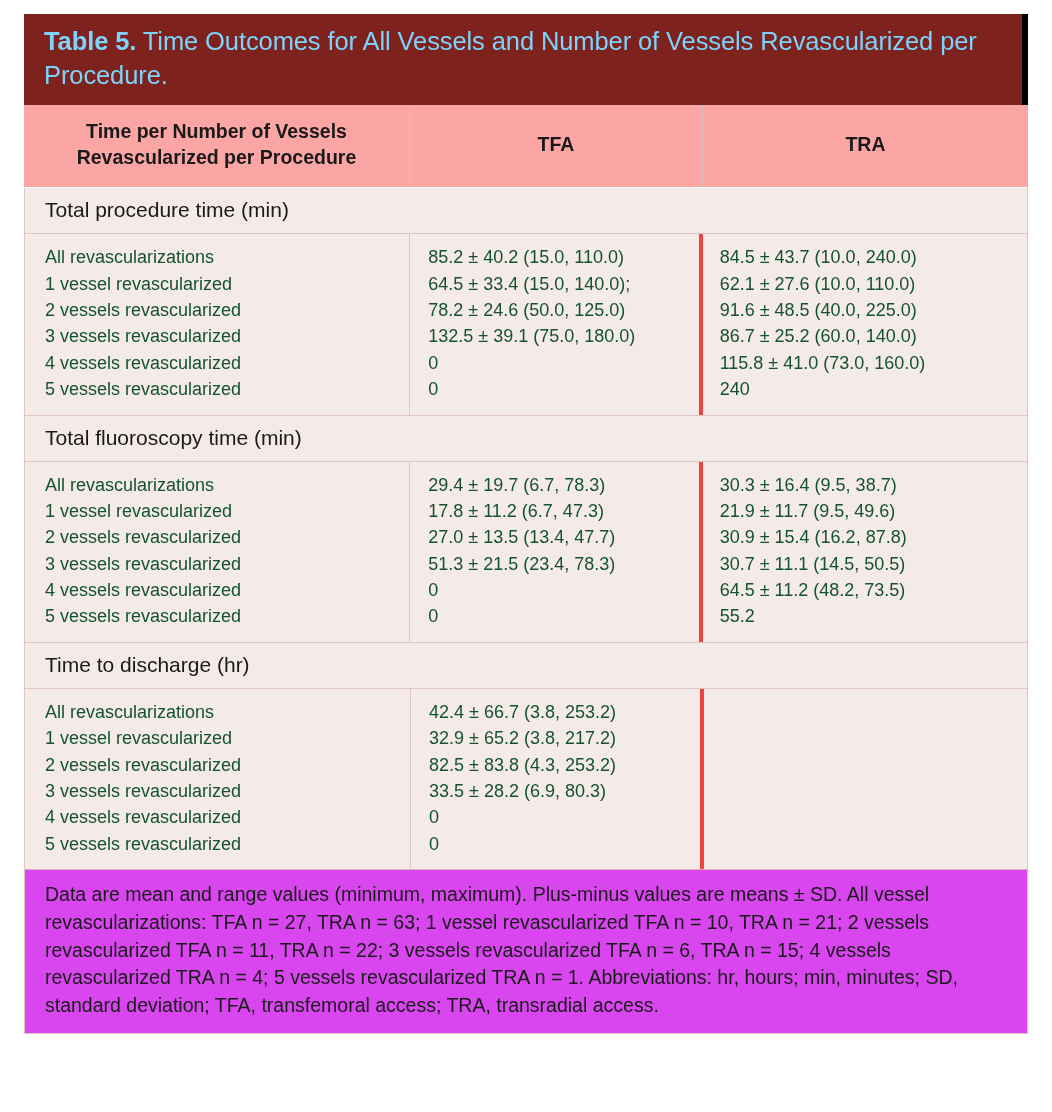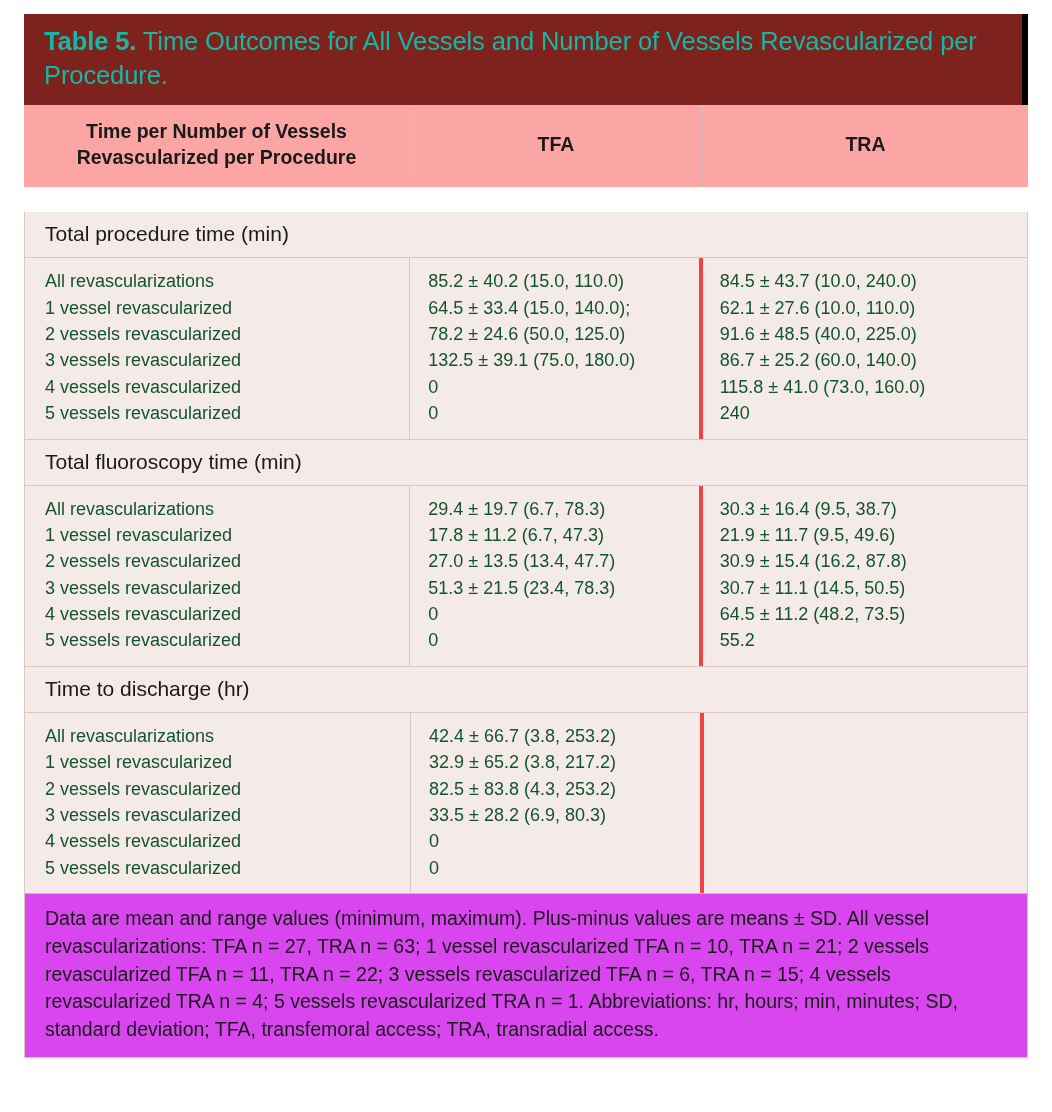--- a/index.html
+++ b/index.html
@@ -17,21 +17,21 @@
   .table-wrap {
     position: absolute;
     left: 24px;
     top: 14px;
     width: 1004px;
   }
 
   
   .title-bar {
     background: #7d221d;
-    color: #14b8a6;
+    color: #7dd3fc;
     padding: 11px 36px 13px 20px;
     border-right: 6px solid #000000;
     box-sizing: border-box;
   }
   .title-text {
     font-size: 25.5px;
     line-height: 1.32;
     letter-spacing: -0.1px;
     font-weight: normal;
   }
@@ -67,21 +67,20 @@
   }
   .col-head .ch-3 {
     width: 325px;
   }
 
   
   .body-area {
     border-left: 1px solid #e0c4c2;
     border-right: 1px solid #e0c4c2;
     box-sizing: border-box;
-    margin-top: 24px;
   }
 
   .section-title {
     background: #f4eae8;
     font-size: 21px;
     color: #1a1a1a;
     padding: 9px 0 11px 20px;
     border-bottom: 1px solid #e0c4c2;
     box-sizing: border-box;
     line-height: 1.2;

